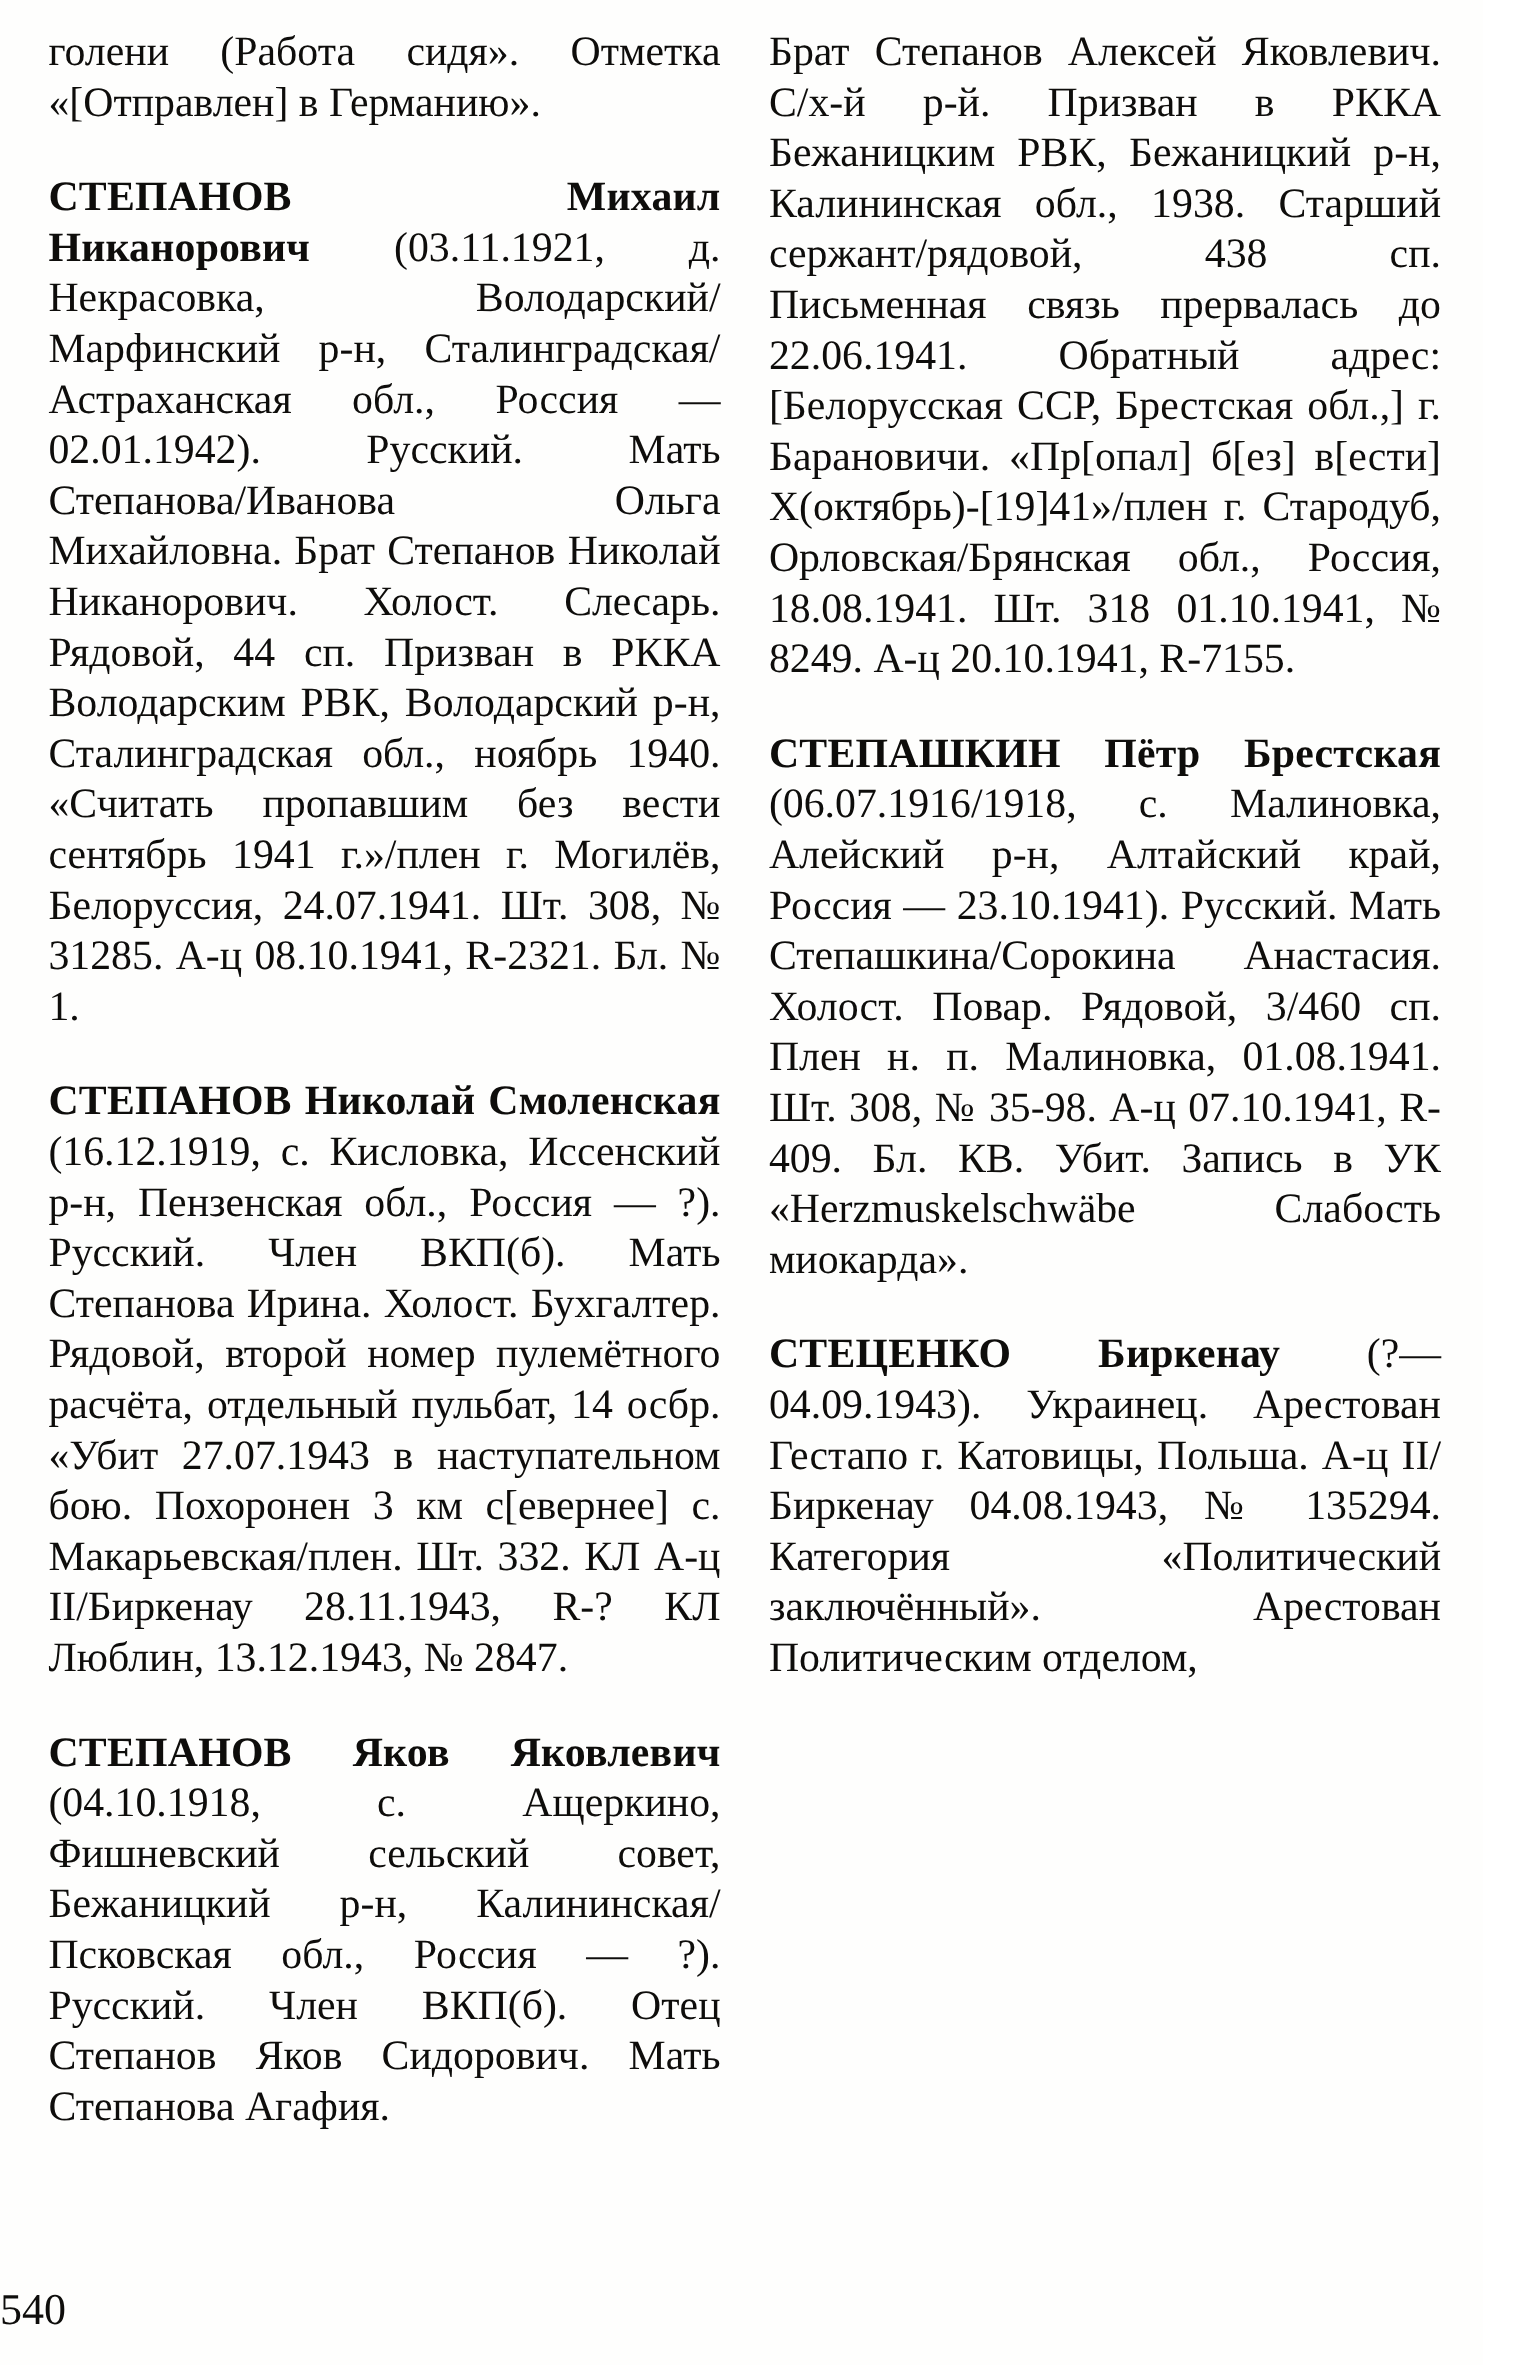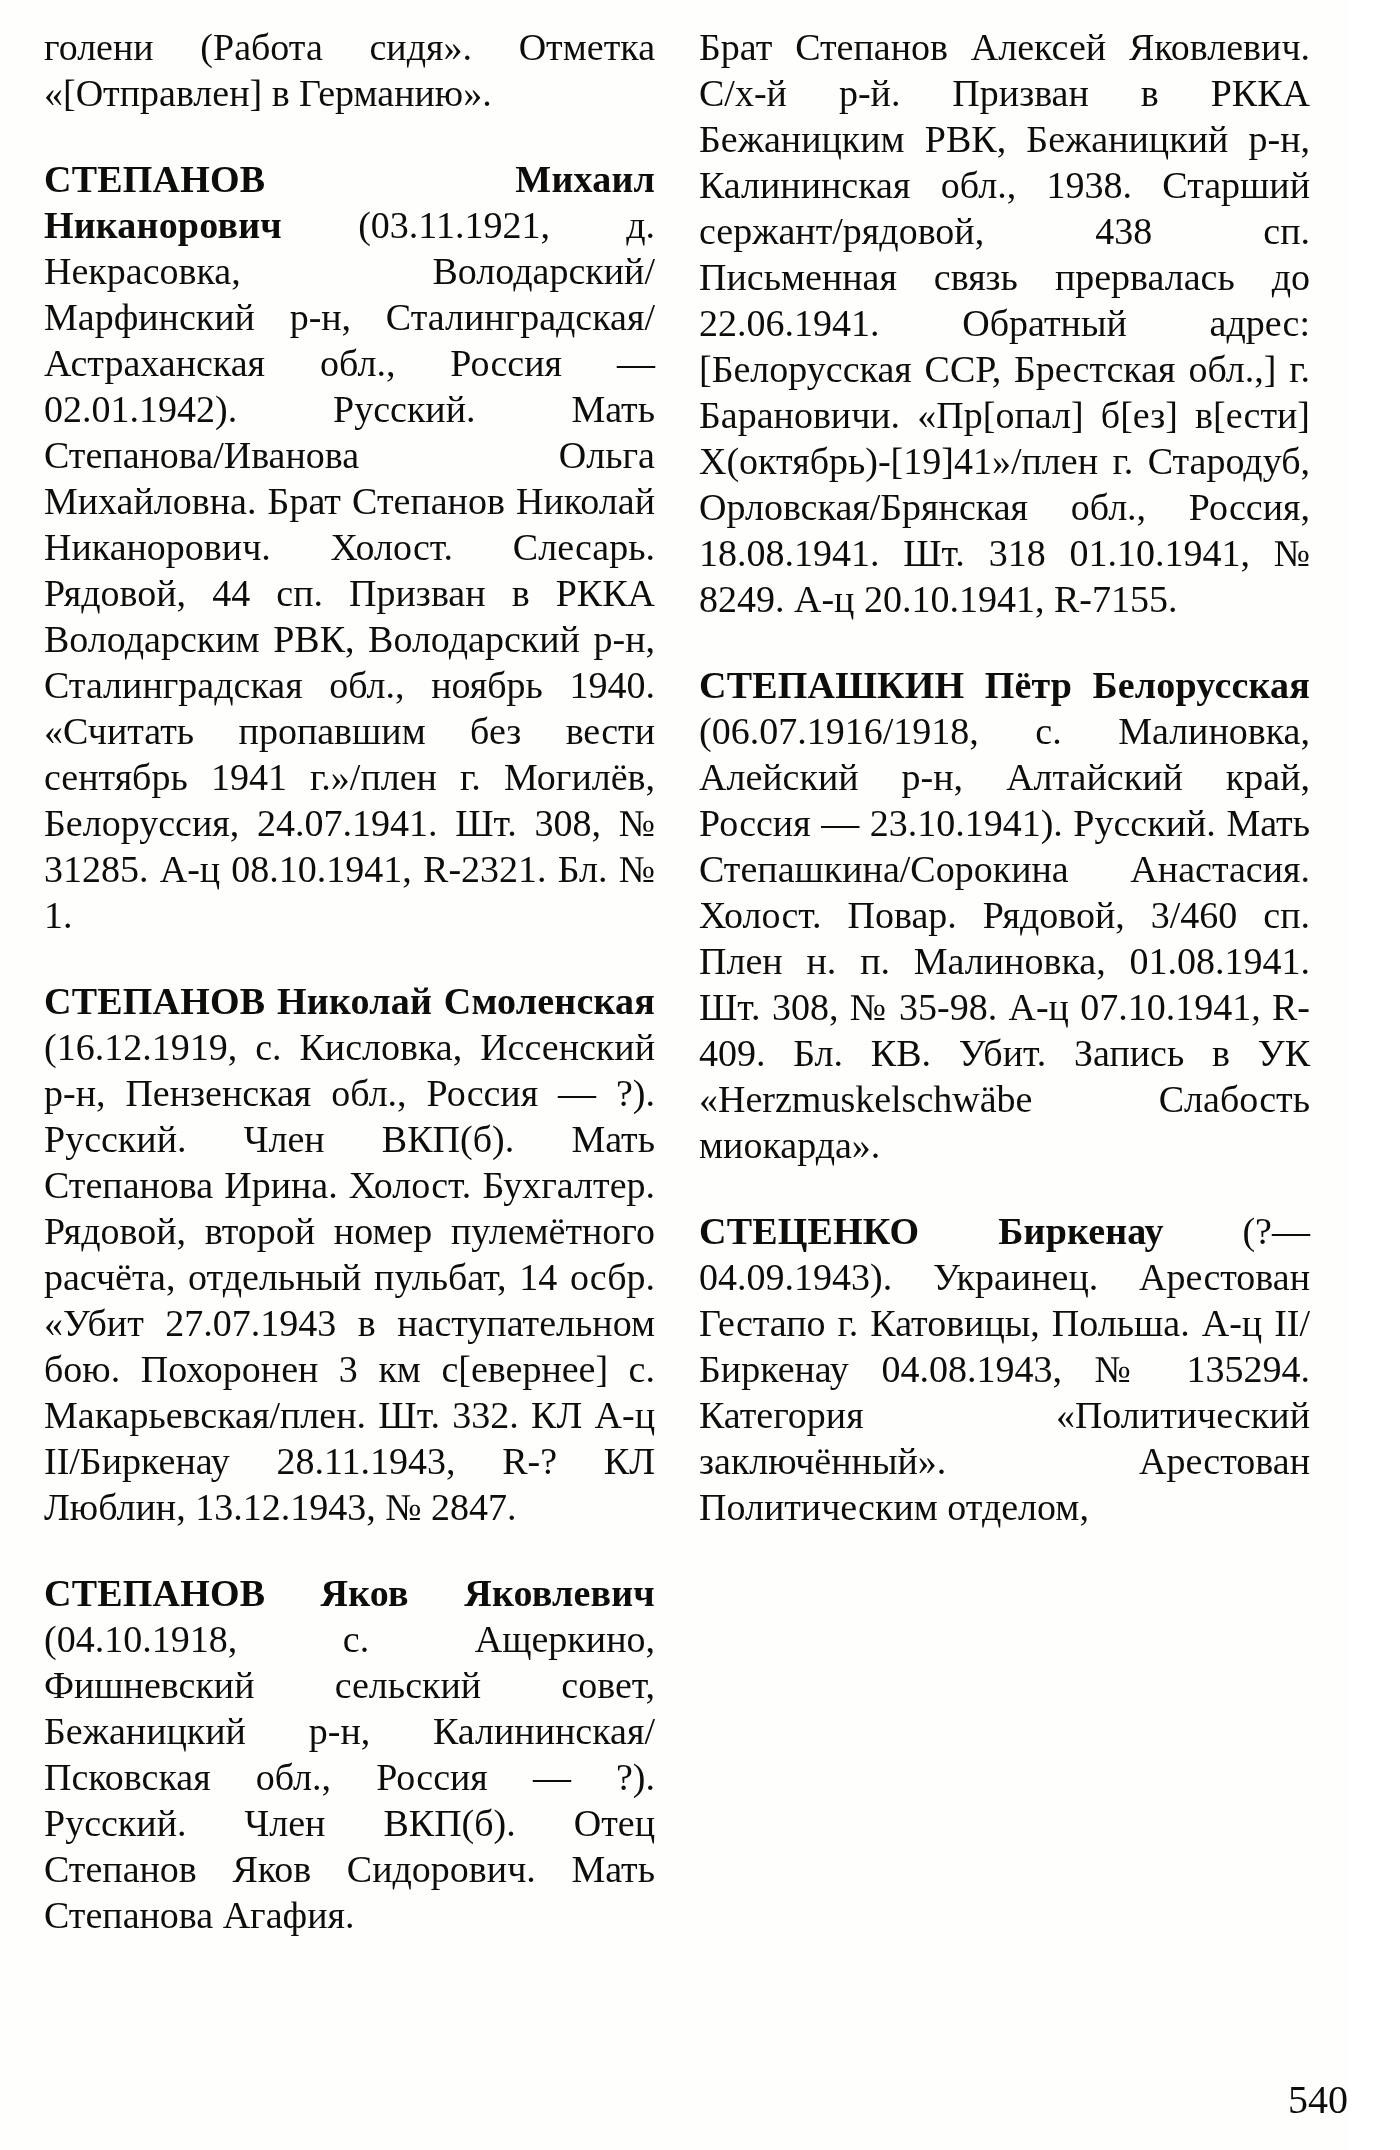--- a/index.html
+++ b/index.html
@@ -38,21 +38,21 @@
   }
   .entry-name {
     font-weight: 700;
     letter-spacing: 0.2px;
   }
   .page-number {
     position: absolute;
     left: 0;
     right: 0;
     bottom: 28px;
-    text-align: right;
+    text-align: left;
     font-size: 40px;
     line-height: 44px;
   }
 </style>
 </head>
 <body>
 
 <div class="page">
   <div class="columns">
 
@@ -72,21 +72,21 @@
       <p class="entry">
         <b class="entry-name">СТЕПАНОВ Яков Яковлевич</b>
         <span>(04.10.1918, с. Ащеркино, Фишневский сельский совет, Бежаницкий р-н, Калининская/ Псковская обл., Россия — ?). Русский. Член ВКП(б). Отец Степанов Яков Сидорович. Мать Степанова Агафия.</span>
       </p>
     </div>
 
     <div class="column">
       <p class="continuation">Брат Степанов Алексей Яковлевич. С/х-й р-й. Призван в РККА Бежаницким РВК, Бежаницкий р-н, Калининская обл., 1938. Старший сержант/рядовой, 438 сп. Письменная связь прервалась до 22.06.1941. Обратный адрес: [Белорусская ССР, Брестская обл.,] г. Барановичи. «Пр[опал] б[ез] в[ести] Х(октябрь)-[19]41»/плен г. Стародуб, Орловская/Брянская обл., Россия, 18.08.1941. Шт. 318 01.10.1941, № 8249. А-ц 20.10.1941, R-7155.</p>
 
       <p class="entry">
-        <b class="entry-name">СТЕПАШКИН Пётр Белорусская</b>
+        <b class="entry-name">СТЕПАШКИН Пётр Брестская</b>
         <span>(06.07.1916/1918, с. Малиновка, Алейский р-н, Алтайский край, Россия — 23.10.1941). Русский. Мать Степашкина/Сорокина Анастасия. Холост. Повар. Рядовой, 3/460 сп. Плен н. п. Малиновка, 01.08.1941. Шт. 308, № 35-98. А-ц 07.10.1941, R-409. Бл. КВ. Убит. Запись в УК «Herzmuskelschwäbe Слабость миокарда».</span>
       </p>
 
 
       <p class="entry">
         <b class="entry-name">СТЕЦЕНКО Биркенау</b>
         <span>(?—04.09.1943). Украинец. Арестован Гестапо г. Катовицы, Польша. А-ц II/Биркенау 04.08.1943, № 135294. Категория «Политический заключённый». Арестован Политическим отделом,</span>
       </p>
     </div>
 

